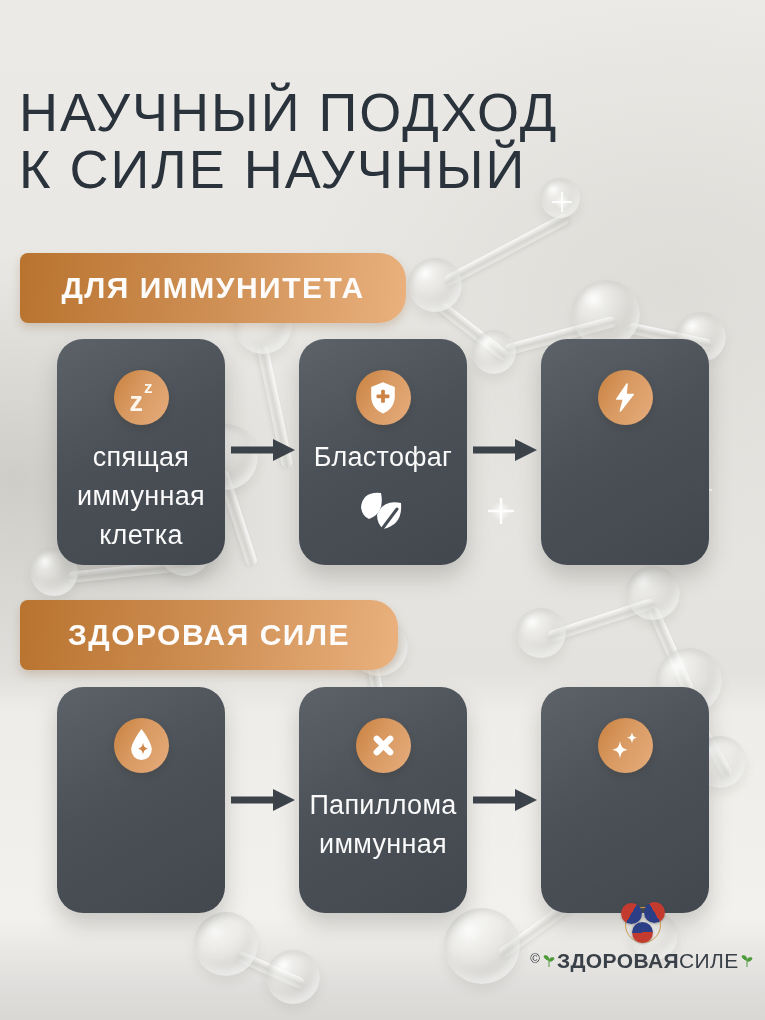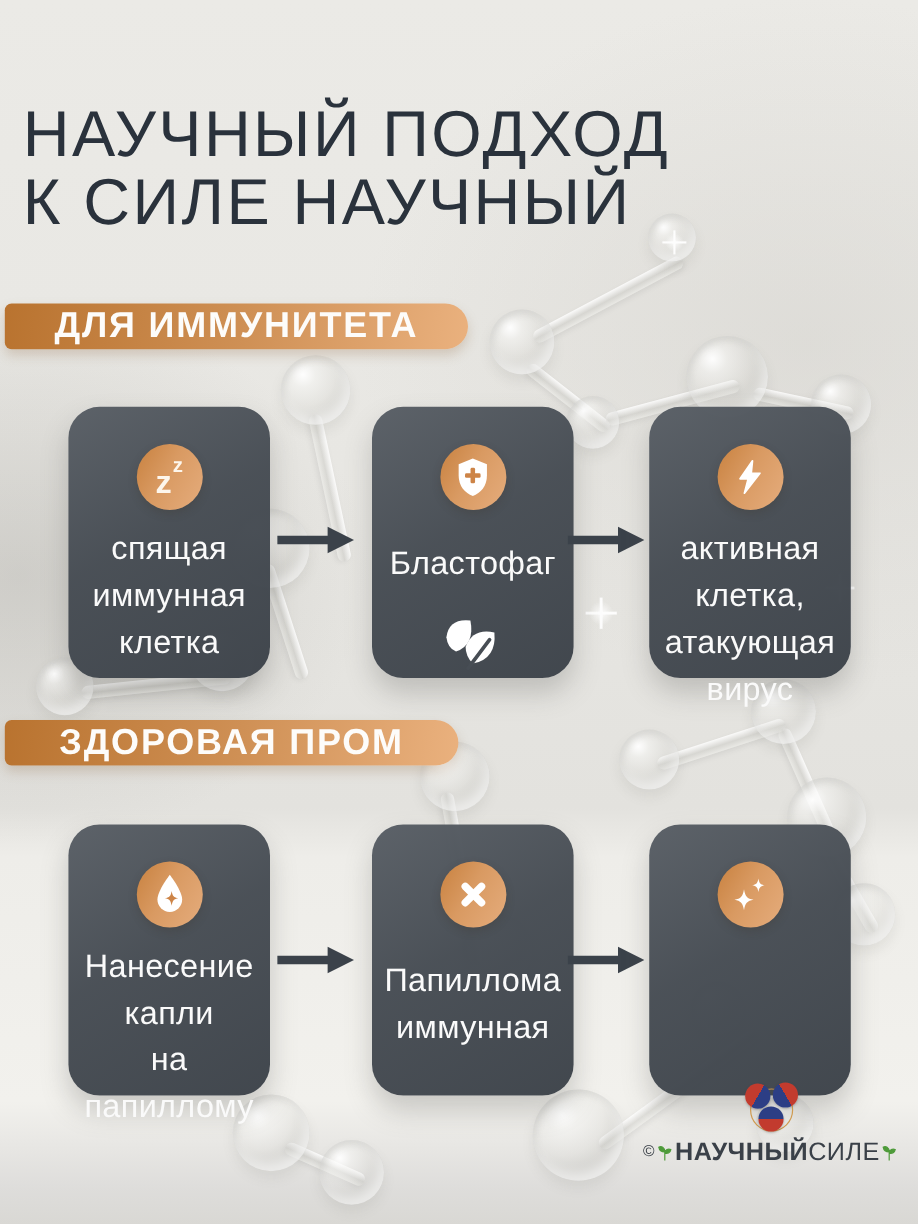--- a/index.html
+++ b/index.html
@@ -20,34 +20,34 @@
     box-shadow:0 2px 4px rgba(130,130,125,.15);}
   .glint{position:absolute;opacity:.95;
     background:
      linear-gradient(0deg, transparent 43%, #fff 48% 52%, transparent 57%),
      linear-gradient(90deg, transparent 43%, #fff 48% 52%, transparent 57%),
      radial-gradient(circle, rgba(255,255,255,.9), transparent 55%);}
   
   .title{position:absolute;top:84px;left:0;width:100%;text-align:left;
     color:#2a323c;font-weight:400;font-size:54px;line-height:57px;letter-spacing:2px;padding-left:19px;}
   
-  .banner{position:absolute;left:4px;height:38px;border-radius:8px 27px 27px 8px;
+  .banner{position:absolute;left:20px;height:70px;border-radius:8px 27px 27px 8px;
     display:flex;align-items:center;justify-content:center;
     background:linear-gradient(97deg,#b9732f 0%,#cf9055 52%,#eab17e 100%);
     box-shadow:0 5px 10px rgba(150,115,80,.28);
     color:#fdfcfa;font-weight:800;font-size:30px;letter-spacing:1.5px;}
   .banner1{top:253px;width:386px;}
   .banner2{top:600px;width:378px;}
   
   .card{position:absolute;width:168px;height:226px;border-radius:26px;
     background:linear-gradient(150deg, rgba(88,94,101,.97) 0%, rgba(70,76,83,.97) 45%, rgba(60,66,73,.97) 100%);
     box-shadow:0 12px 22px rgba(95,95,90,.28);
     display:flex;flex-direction:column;align-items:center;padding-top:31px;box-sizing:border-box;}
   .row1{top:339px;} .row2{top:687px;}
-  .c1{left:57px;} .c2{left:310px;gap:12px;} .c3{left:541px;}
+  .c1{left:57px;} .c2{left:299px;} .c3{left:541px;}
   .chip{width:55px;height:55px;border-radius:50%;flex:0 0 auto;
     background:linear-gradient(120deg,#c8813f 0%,#d99a62 45%,#e5ac7c 100%);
     display:flex;align-items:center;justify-content:center;
     box-shadow:0 3px 7px rgba(60,50,40,.25);}
   .card-label{margin-top:13px;color:#fafafa;font-size:27px;line-height:39px;
     text-align:center;white-space:pre-line;letter-spacing:.3px;}
   .zz{display:flex;align-items:flex-start;color:#fdf6ec;font-weight:800;line-height:1;}
   .z-big{font-size:27px;margin-top:10px;}
   .z-small{font-size:17px;margin-left:1px;}
   .leaves{margin-top:12px;}
@@ -164,41 +164,33 @@
     <line x1="0" y1="13" x2="46" y2="13" stroke="#3b424a" stroke-width="7"></line>
     <polygon points="42,2 64,13 42,24" fill="#3b424a"></polygon>
   </svg>
 
   <div class="card row1 c3">
     <div class="chip">
       <svg width="26" height="29" viewBox="0 0 24 28">
         <path d="M14 1 L4 15.5 L10.5 15.5 L7.5 27 L20 11 L13 11 Z" fill="#ffffff" stroke="#ffffff" stroke-width="1.4" stroke-linejoin="round"></path>
       </svg>
     </div>
-    <div class="card-label">активная
-клетка,
-атакующая
-вирус</div>
   </div>
 
   <div class="banner banner2">
-    <span>ЗДОРОВАЯ ПРОМ</span>
+    <span>ЗДОРОВАЯ СИЛЕ</span>
   </div>
 
   <div class="card row2 c1">
     <div class="chip">
       <svg width="27" height="35" viewBox="0 0 26 34">
         <path d="M13 1 C13 1 3 14 3 21 a10 10 0 0 0 20 0 C23 14 13 1 13 1 Z" fill="#ffffff"></path>
         <path d="M14.5 14 c0.7 4.2 1.8 5.3 5.5 6 c-3.7 0.7 -4.8 1.8 -5.5 6 c-0.7 -4.2 -1.8 -5.3 -5.5 -6 c3.7 -0.7 4.8 -1.8 5.5 -6 z" fill="#cd8447"></path>
       </svg>
     </div>
-    <div class="card-label">Нанесение
-капли
-на
-папиллому</div>
   </div>
 
   <svg class="arrow a2 ax1" viewBox="0 0 64 26">
     <line x1="0" y1="13" x2="46" y2="13" stroke="#3b424a" stroke-width="7"></line>
     <polygon points="42,2 64,13 42,24" fill="#3b424a"></polygon>
   </svg>
 
   <div class="card row2 c2">
     <div class="chip">
       <svg width="27" height="27" viewBox="0 0 28 28">
@@ -229,21 +221,21 @@
       <div class="emblem-ring"></div>
       <div class="yy yy1"></div>
       <div class="yy yy2"></div>
       <div class="yy yy3"></div>
     </div>
     <div class="brandline">
       <span class="copy">©</span>
       <svg class="sprout" width="12" height="14" viewBox="0 0 12 14">
         <path d="M6 13 V6 M6 6 C6 2 3 1 1 2 C1.5 5 4 6 6 6 Z M6 7 C6 4 9 3 11 4 C10.5 7 8 7.5 6 7 Z" fill="#4e9b3a" stroke="#4e9b3a" stroke-width="1"></path>
       </svg>
-      <span class="brand-bold">НАУЧНЫЙ</span>
+      <span class="brand-bold">ЗДОРОВАЯ</span>
       <span class="brand-light">СИЛЕ</span>
       <svg class="sprout" width="12" height="14" viewBox="0 0 12 14">
         <path d="M6 13 V6 M6 6 C6 2 3 1 1 2 C1.5 5 4 6 6 6 Z M6 7 C6 4 9 3 11 4 C10.5 7 8 7.5 6 7 Z" fill="#4e9b3a" stroke="#4e9b3a" stroke-width="1"></path>
       </svg>
     </div>
   </div>
 
 </div>
 
 </body></html>

